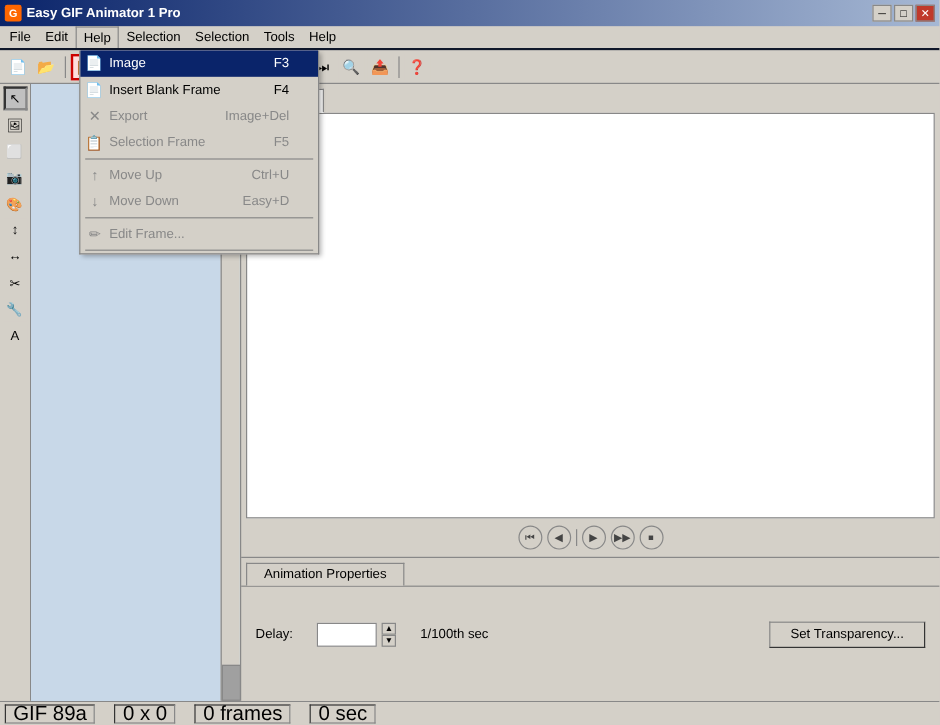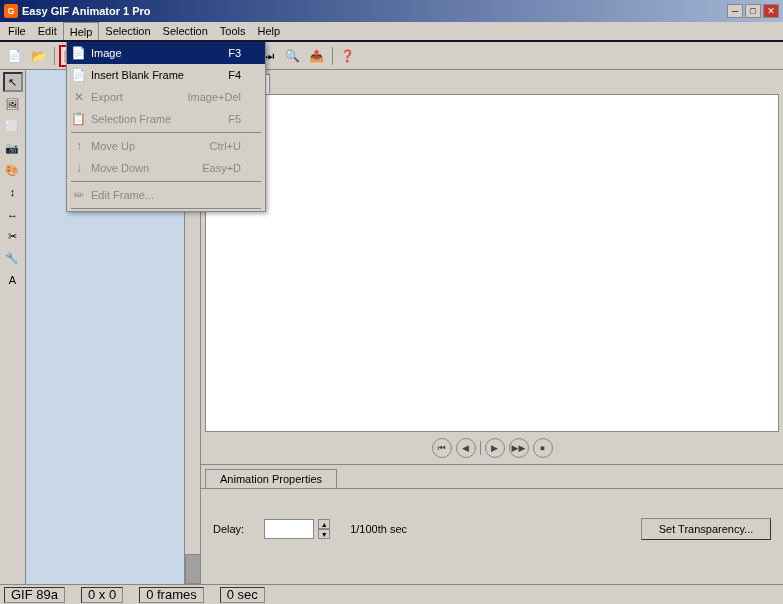--- a/index.html
+++ b/index.html
@@ -242,21 +242,21 @@
 
     
     .status-bar {
       height: 20px;
       background: #d4d0c8;
       border-top: 1px solid #888;
       display: flex;
       align-items: center;
       padding: 0 4px;
       gap: 16px;
-      font-size: 13px;
+      font-size: 17px;
     }
     .status-item {
       padding: 0 6px;
       border: 1px inset #888;
       height: 16px;
       display: flex;
       align-items: center;
     }
     .dropdown-menu {
       position: fixed;

